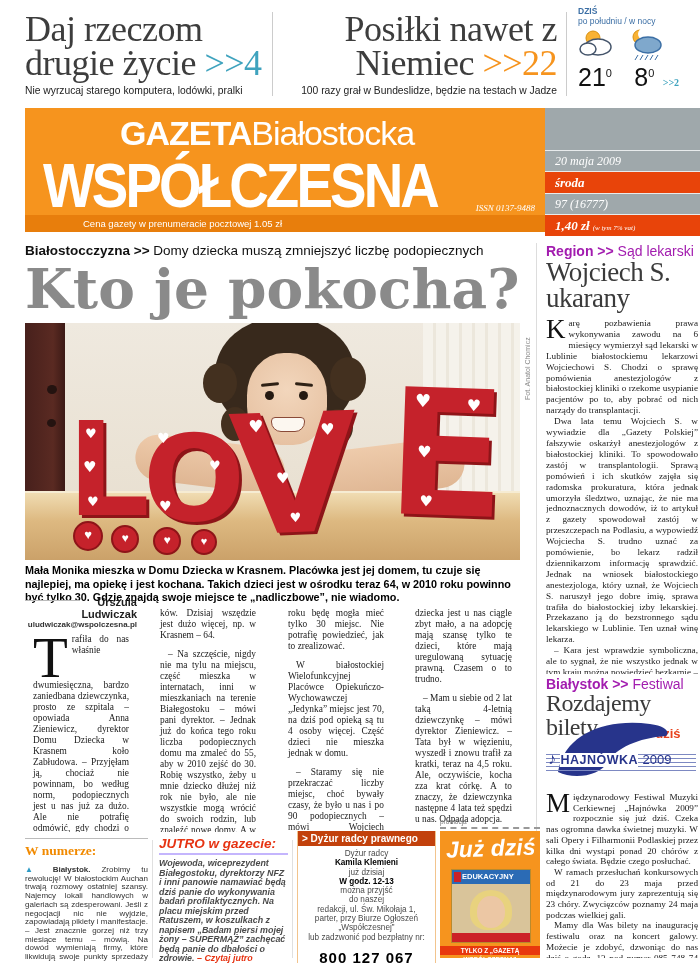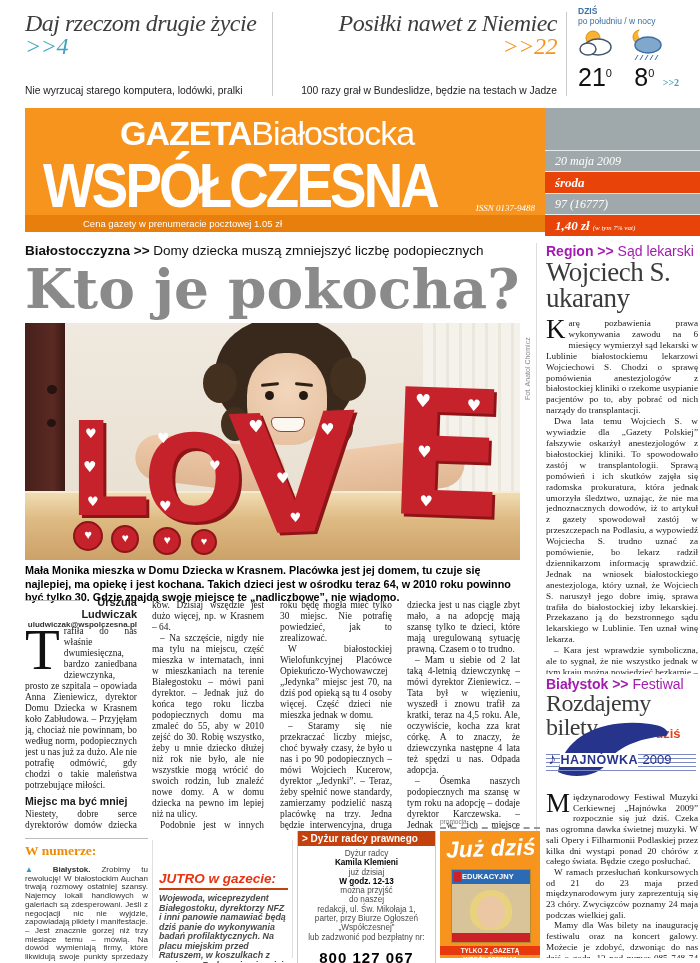--- a/index.html
+++ b/index.html
@@ -1,21 +1,21 @@
 <!DOCTYPE html>
 <html><head>
 <meta charset="utf-8">
 <style>
   html,body{margin:0;padding:0;background:#fff;}
   #page{position:relative;width:700px;height:963px;background:#fff;overflow:hidden;
         font-family:"Liberation Sans",sans-serif;color:#1d1d1d;}
   .abs{position:absolute;}
   
   .teaser-title{font-family:"Liberation Serif",serif;font-weight:400;color:#3d3d3d;
-     font-size:24px;line-height:.95;letter-spacing:-.5px;font-style:italic;}
+     font-size:36px;line-height:.95;letter-spacing:-.5px;}
   .pg{font-family:"Liberation Serif",serif;}
   .teal{color:#3fa3be;} .orangec{color:#f6941e;}
   .teaser-sub{font-size:10.3px;color:#222;}
   .vline{width:1px;background:#ccc;}
   .weather{font-size:8.5px;color:#3c6fa5;}
   .wlabel b{font-weight:700;}
   .temp{font-size:25px;color:#111;font-weight:400;}
   .temp sup{font-size:11px;}
   
   .mast-orange{background:#f6941e;}
@@ -54,21 +54,21 @@
   .heart{color:#fff;position:absolute;text-shadow:none;}
   .wheel{background:#c5222b;border:2px solid #8e1418;border-radius:50%;color:#fff;
       text-align:center;}
   .credit{color:#8a8a8a;font-size:7px;transform:rotate(-90deg);transform-origin:left top;white-space:nowrap;}
   .caption{font-size:10.8px;font-weight:700;color:#000;line-height:13.5px;}
   
   .byline-name{font-size:11px;font-weight:700;text-align:right;}
   .byline-mail{font-size:8px;font-weight:700;text-align:right;color:#333;}
   .col{font-family:"Liberation Serif",serif;font-size:9.4px;line-height:11px;
       text-align:justify;color:#1a1a1a;overflow:hidden;}
-  .col p{margin:0;text-indent:8px;}
+  .col p{margin:8px;text-indent:8px;}
   .col p.noind{text-indent:0;}
   .dropcap{float:left;font-family:"Liberation Serif",serif;font-size:57px;line-height:44px;
       padding:2px 4px 0 0;color:#111;}
   .dropcap.sm{font-size:27px;line-height:21px;padding:1px 3px 0 0;}
   .subhead{font-family:"Liberation Sans",sans-serif;font-size:10.6px;font-weight:700;
       margin:5px 0 2px 0;text-align:left;text-indent:0;}
   .tri{color:#2e9bc6;font-size:9px;}
   
   .seckick{font-size:14px;color:#a21caf;}
   .serifhead{font-family:"Liberation Serif",serif;font-weight:400;color:#3b3b3b;
@@ -79,21 +79,21 @@
   .rbody p.noind{text-indent:0;}
   .fest-badge{color:#e8421c;font-weight:700;font-size:13px;}
   .hstaff{border-top:1px solid #7d89c2;height:3px;}
   .hajn{color:#27348b;font-weight:700;font-size:12.5px;letter-spacing:.5px;background:#fff;}
   .h2009{color:#27348b;font-size:13px;font-weight:400;}
   .note{color:#27348b;font-size:16px;}
   
   .wn-head{color:#f18a00;font-weight:700;font-size:13.5px;font-family:Liberation Serif, serif;}
   .wn-body{font-size:8px;line-height:8.7px;color:#333;text-align:justify;overflow:hidden;}
   .jutro-head{color:#e63312;font-weight:700;font-style:italic;font-size:13.5px;
-      border-bottom:2px solid #c2410c;padding-bottom:2px;margin-top:35px;}
+      border-bottom:2px solid #c4b5fd;padding-bottom:2px;}
   .jutro-body{font-size:8.9px;line-height:9.5px;font-weight:700;font-style:italic;color:#4a4a4a;}
   .jutro-cta{color:#e63312;}
   .dyzur-bar{background:#c2410c;color:#fff;font-weight:700;font-size:10px;padding:2px 4px;}
   .dyzur-body{font-size:8.2px;line-height:9.3px;color:#4a4a4a;text-align:center;}
   .dyzur-body .b{font-weight:700;color:#000;}
   .dyzur-phone{font-size:15px;font-weight:700;color:#000;text-align:center;letter-spacing:1px;}
   .ad-promo{font-size:6.5px;color:#777;}
   .adbox{background:#f6941e;}
   .ad-title{color:#fff;font-weight:700;font-style:italic;font-size:23px;transform:rotate(-2deg);}
   .cover{background:#d9c49a;border:1px solid #b98a2e;}

